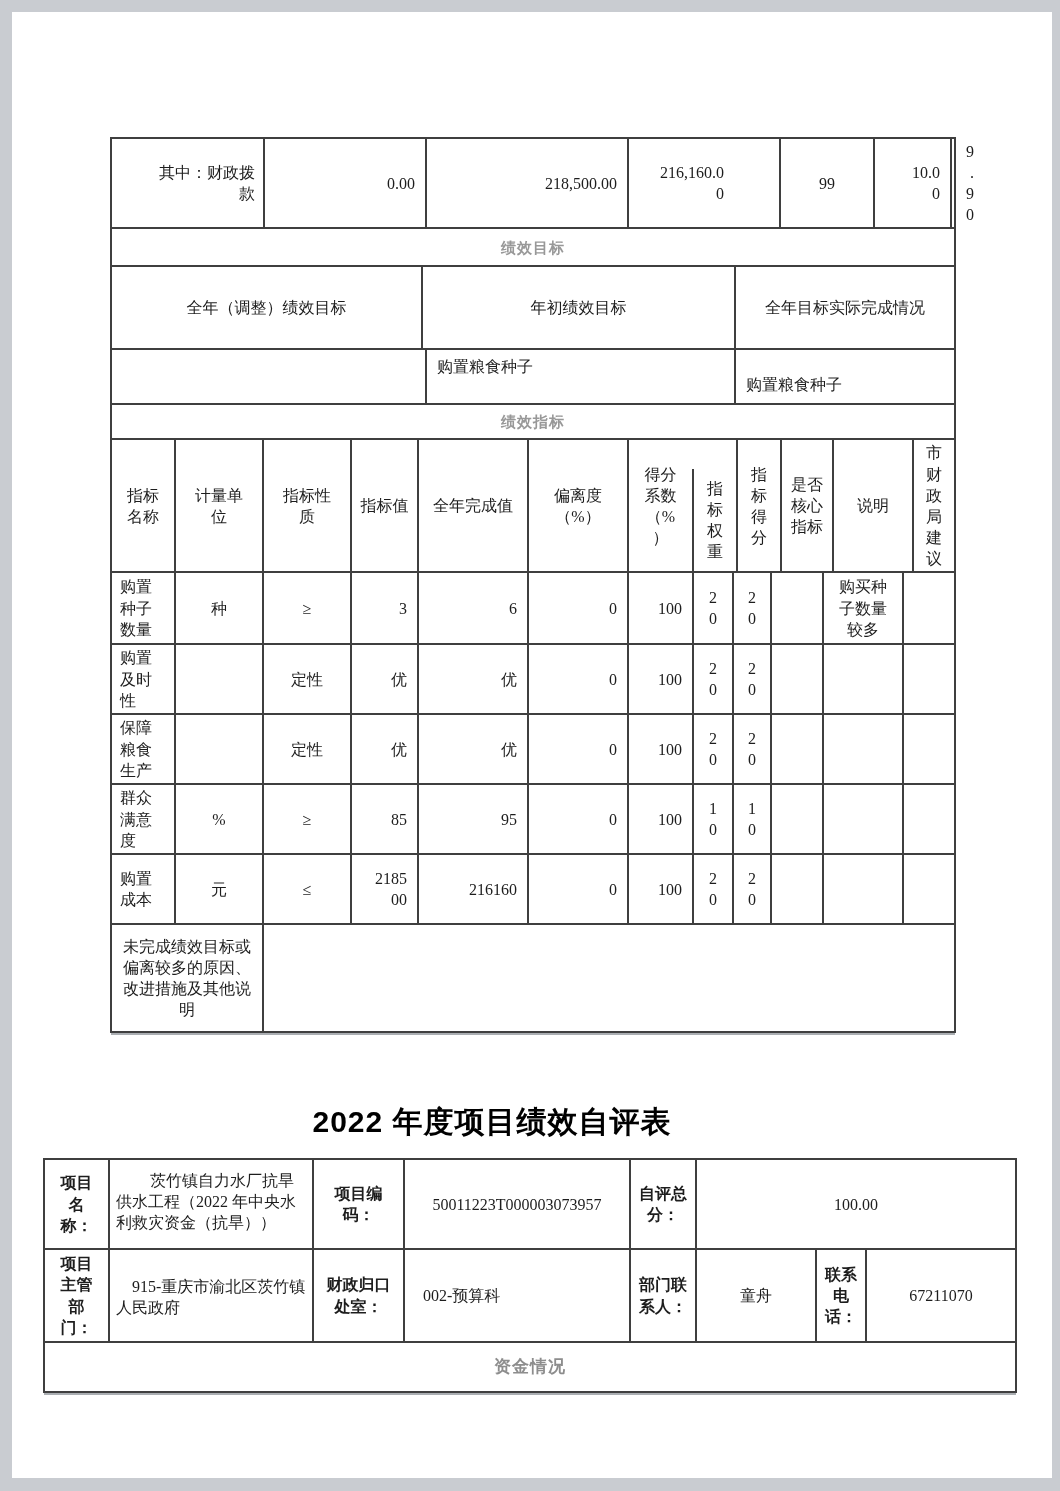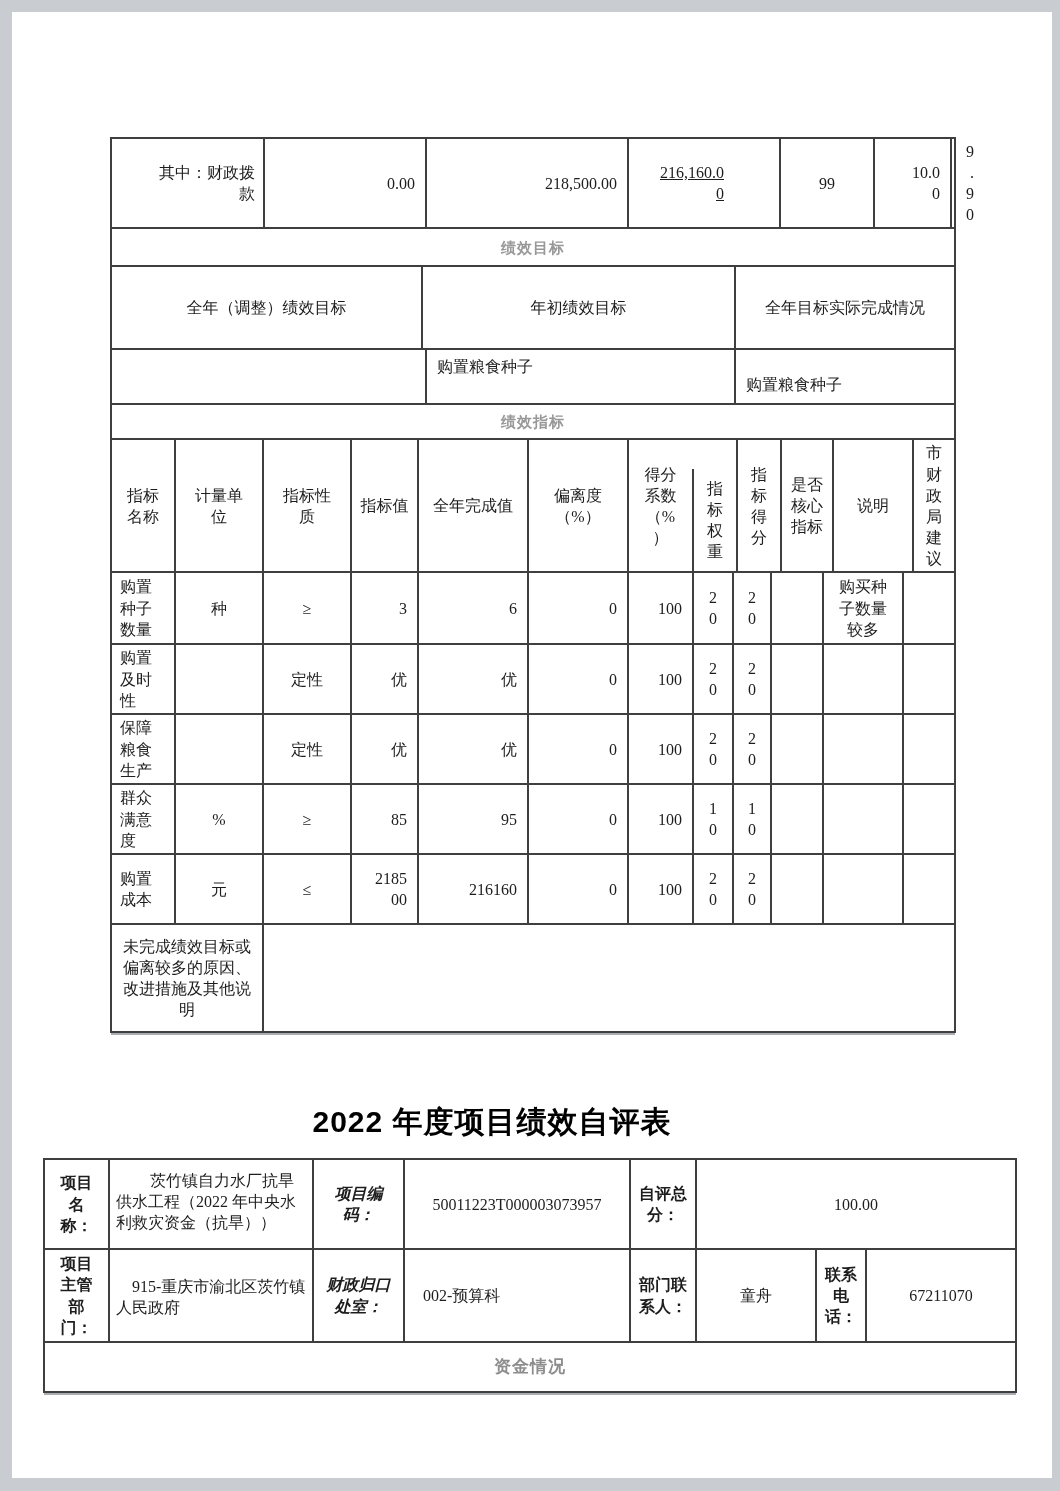--- a/index.html
+++ b/index.html
@@ -33,21 +33,21 @@
     font-weight:bold;color:#989898;font-size:15px;letter-spacing:1px;
   }
   
   .t1{margin:125px 0 0 98px;width:846px;}
   .rA{min-height:46px;} .rC{min-height:83px;} .rD{min-height:55px;}
   .rB{min-height:38px;} .rE{min-height:35px;}
   .rF{min-height:90px;} .rG1{min-height:72px;} .rG{min-height:70px;} .rH{min-height:108px;}
   .a0{flex:0 0 151px;} .a1{flex:0 0 162px;} .a2{flex:0 0 202px;} .a3{flex:0 0 107px;}
   .a4{flex:0 0 94px;margin-left:45px;}  .a5{flex:0 0 77px;}  .a6{flex:1;}
   .carry-label{padding:2px 8px 2px 40px;justify-content:flex-end;text-align:right;}
-  .num-spent{padding-left:24px;text-decoration:underline;}
+  .num-spent{padding-left:24px;}
   .num-w{padding-left:34px;}
   .num-s{padding:2px 10px 2px 14px;}
   .g0{flex:0 0 313px;} .g1{flex:0 0 309px;} .g2{flex:1;}
   .top{align-items:flex-start;justify-content:flex-start;text-align:left;padding:6px 10px 2px 10px;}
   .bot{align-items:flex-end;justify-content:flex-start;text-align:left;padding:2px 10px 8px 10px;}
   .i0{flex:0 0 62px;} .i1{flex:0 0 88px;} .i2{flex:0 0 88px;} .i3{flex:0 0 67px;}
   .i4{flex:0 0 110px;}.i5{flex:0 0 100px;}.i6{flex:0 0 65px;} .i7{flex:0 0 40px;}
   .i8{flex:0 0 38px;} .i9{flex:0 0 52px;} .i10{flex:0 0 80px;}.i11{flex:1;}
   .h-i0{padding:2px 11px;} .h-i1{padding:2px 14px;} .h-i2{padding:2px 14px;}
   .h-i3{padding:2px 8px;} .h-i4{padding:2px 4px;}  .h-i5{padding:2px 22px;}
@@ -60,21 +60,21 @@
   .f0{flex:0 0 150px;} .f1{flex:1;}
   
   .title{
     margin-top:66px;width:960px;text-align:center;
     font-family:"Liberation Sans","DejaVu Sans",sans-serif;
     font-weight:bold;font-size:30px;color:#000;letter-spacing:1px;line-height:46px;
   }
   
   .t2{margin:13px 0 0 31px;width:974px;}
   .r1{min-height:88px;} .r2{min-height:93px;} .r3{min-height:50px;}
-  .b0{flex:0 0 63px;} .b1{flex:0 0 204px;} .b2{flex:0 0 91px;font-style:italic;} .b3{flex:0 0 226px;}
+  .b0{flex:0 0 63px;} .b1{flex:0 0 204px;} .b2{flex:0 0 91px;} .b3{flex:0 0 226px;}
   .b4{flex:0 0 66px;} .b5{flex:1;} .b6{flex:0 0 120px;} .b7{flex:0 0 50px;} .b8{flex:1;}
   .lab{font-weight:bold;padding:2px 8px;}
   .pname{justify-content:flex-start;text-align:left;padding:4px 6px;display:block;
          padding-top:10px;text-indent:34px;}
   .pdept{justify-content:flex-start;text-align:left;padding:4px 6px;display:block;
          padding-top:26px;text-indent:16px;}
   .office-val{justify-content:flex-start;text-align:left;padding-left:18px;}
   .fund-band{font-size:17px;color:#8d8d8d;}
 </style>
 </head>

